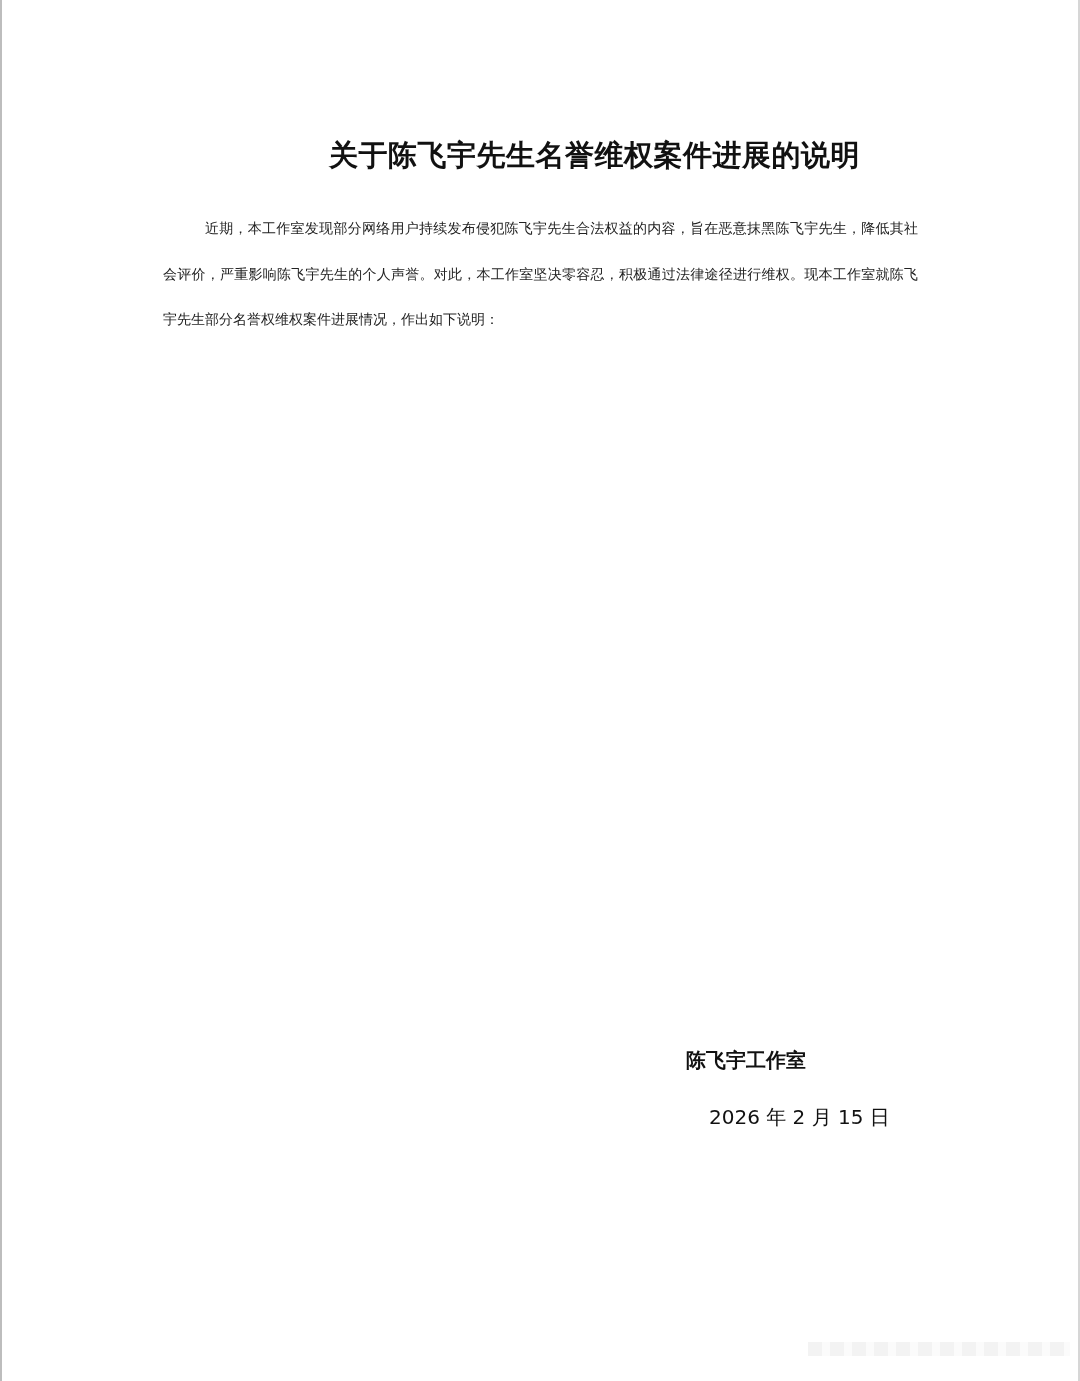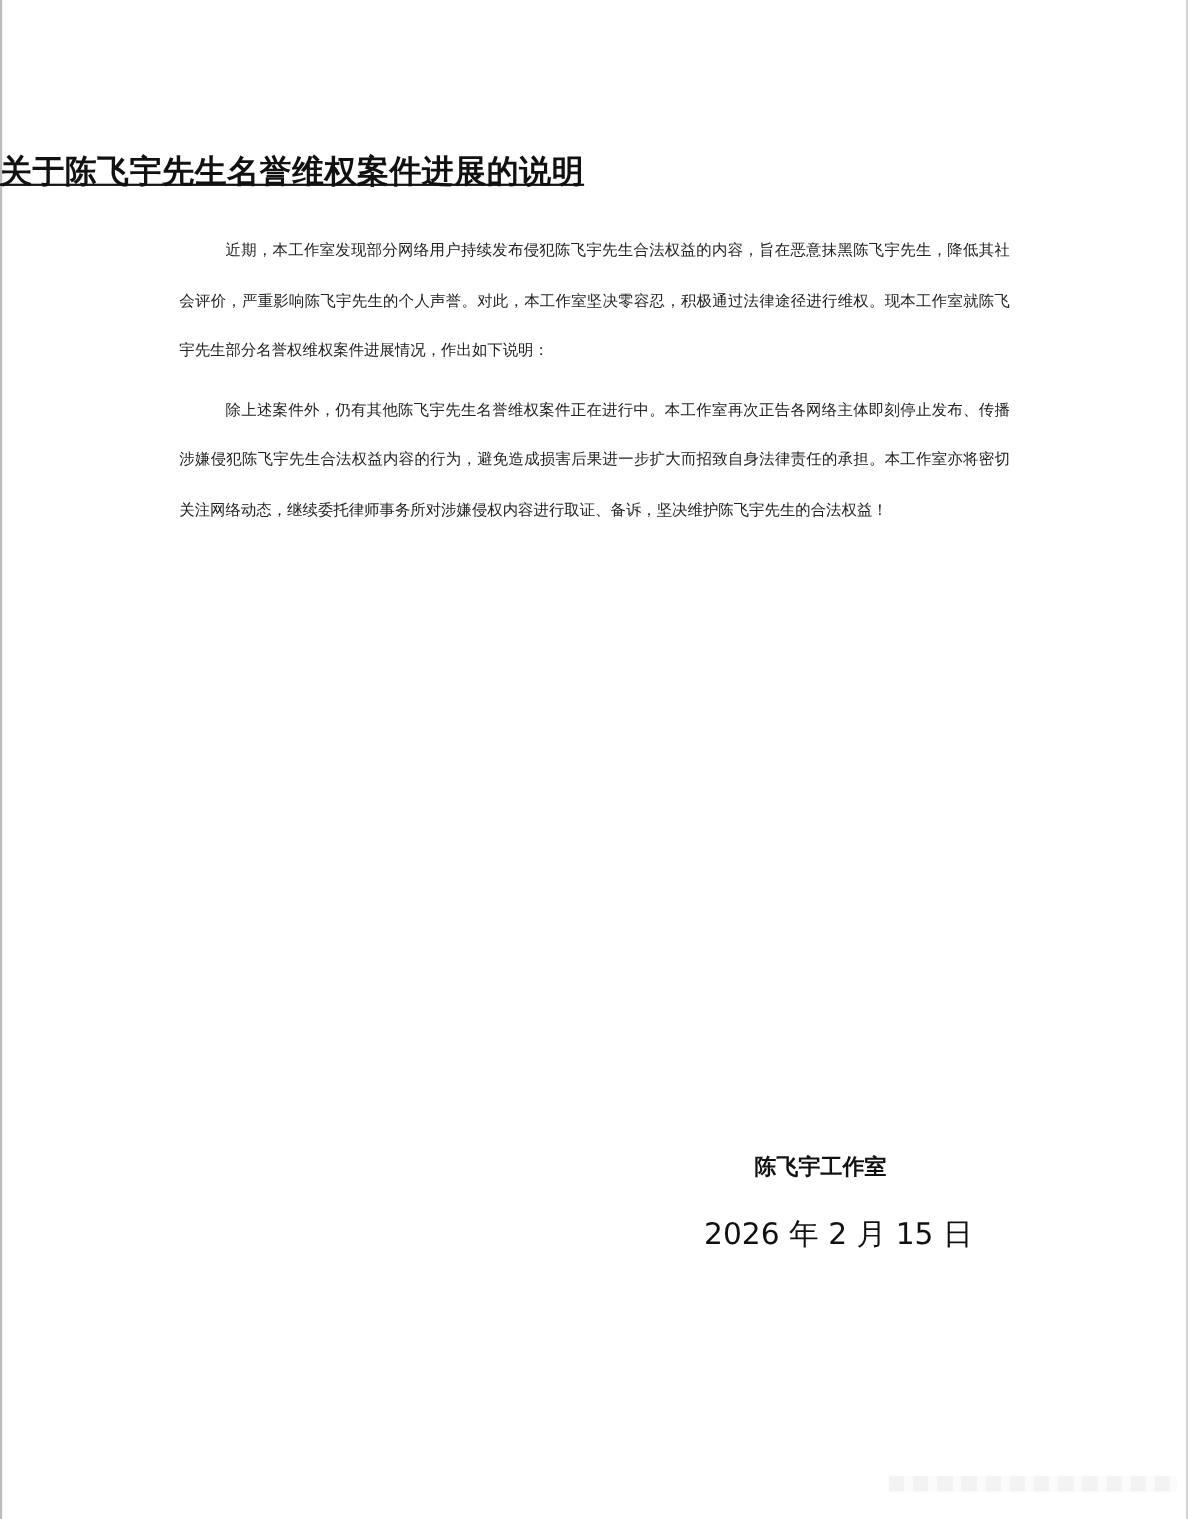--- a/index.html
+++ b/index.html
@@ -21,27 +21,26 @@
       background: #d6d6d6;
     }
     .page {
       position: absolute;
       left: 0; top: 0; width: 1080px; height: 1381px;
     }
     .title {
       position: absolute;
       left: 0; width: 860px;
       top: 136px;
-      text-align: left;
+      text-align: right;
       font-family: "DejaVu Sans", "Liberation Sans", sans-serif;
       font-weight: bold;
       font-size: 29px;
       letter-spacing: 0.5px;
       color: #111;
-      text-decoration: underline;
     }
     .body-text {
       position: absolute;
       left: 163px;
       width: 755px;
       font-size: 14px;
       line-height: 45.5px;
       text-align: justify;
       color: #222;
     }
@@ -52,23 +51,23 @@
     .sig-name {
       position: absolute;
       left: 686px; top: 1047px;
       font-family: "DejaVu Sans", "Liberation Sans", sans-serif;
       font-weight: bold;
       font-size: 20px;
       color: #111;
     }
     .sig-date {
       position: absolute;
-      left: 640px; top: 1104px;
+      left: 709px; top: 1104px;
       font-family: "DejaVu Sans", "Liberation Sans", sans-serif;
-      font-size: 27px;
+      font-size: 20px;
       color: #111;
     }
     .watermark {
       position: absolute;
       left: 808px; top: 1342px;
       width: 262px; height: 14px;
       background: repeating-linear-gradient(90deg, #f0f0f0 0 14px, #fafafa 14px 22px);
       opacity: 0.8;
     }
   </style>
@@ -76,20 +75,19 @@
 <body>
 
 <div class="left-edge"></div>
 <div class="right-edge"></div>
 
 <div class="page">
   <div class="title">关于陈飞宇先生名誉维权案件进展的说明</div>
 
   <div class="body-text" style="top: 206px;">
     <p class="para">近期，本工作室发现部分网络用户持续发布侵犯陈飞宇先生合法权益的内容，旨在恶意抹黑陈飞宇先生，降低其社会评价，严重影响陈飞宇先生的个人声誉。对此，本工作室坚决零容忍，积极通过法律途径进行维权。现本工作室就陈飞宇先生部分名誉权维权案件进展情况，作出如下说明：</p>
-    <p class="para">除上述案件外，仍有其他陈飞宇先生名誉维权案件正在进行中。本工作室再次正告各网络主体即刻停止发布、传播涉嫌侵犯陈飞宇先生合法权益内容的行为，避免造成损害后果进一步扩大而招致自身法律责任的承担。本工作室亦将密切关注网络动态，继续委托律师事务所对涉嫌侵权内容进行取证、备诉，坚决维护陈飞宇先生的合法权益！</p>
   </div>
 
   <div class="sig-name">陈飞宇工作室</div>
   <div class="sig-date">2026 年 2 月 15 日</div>
 
   <div class="watermark"></div>
 </div>
 
 </body></html>

